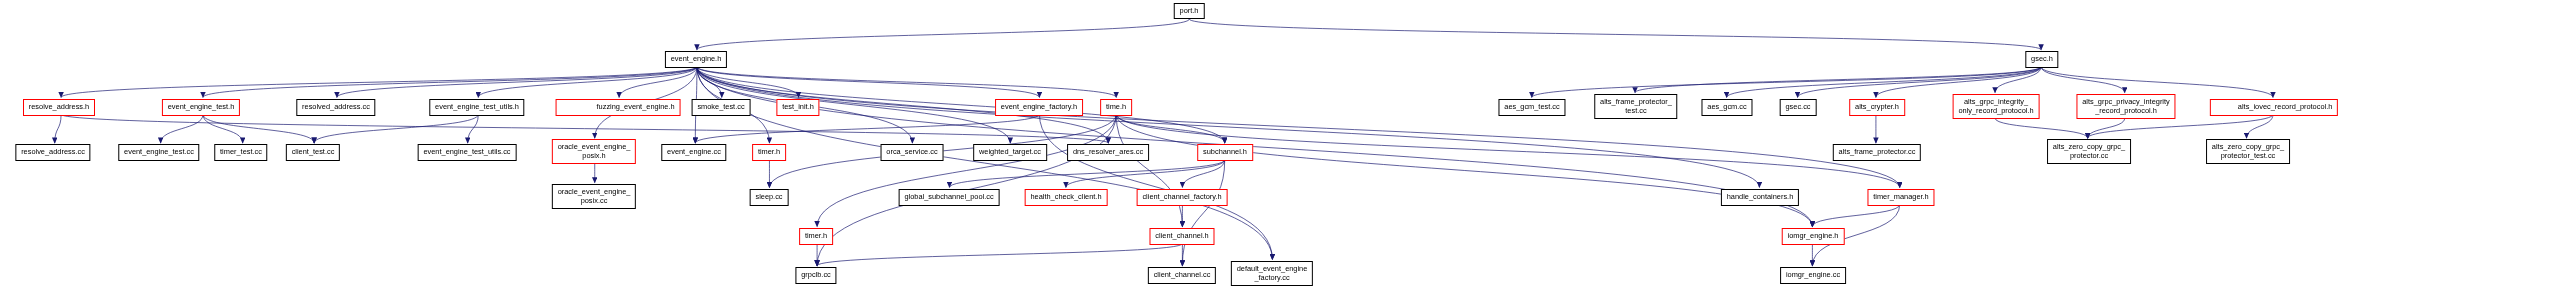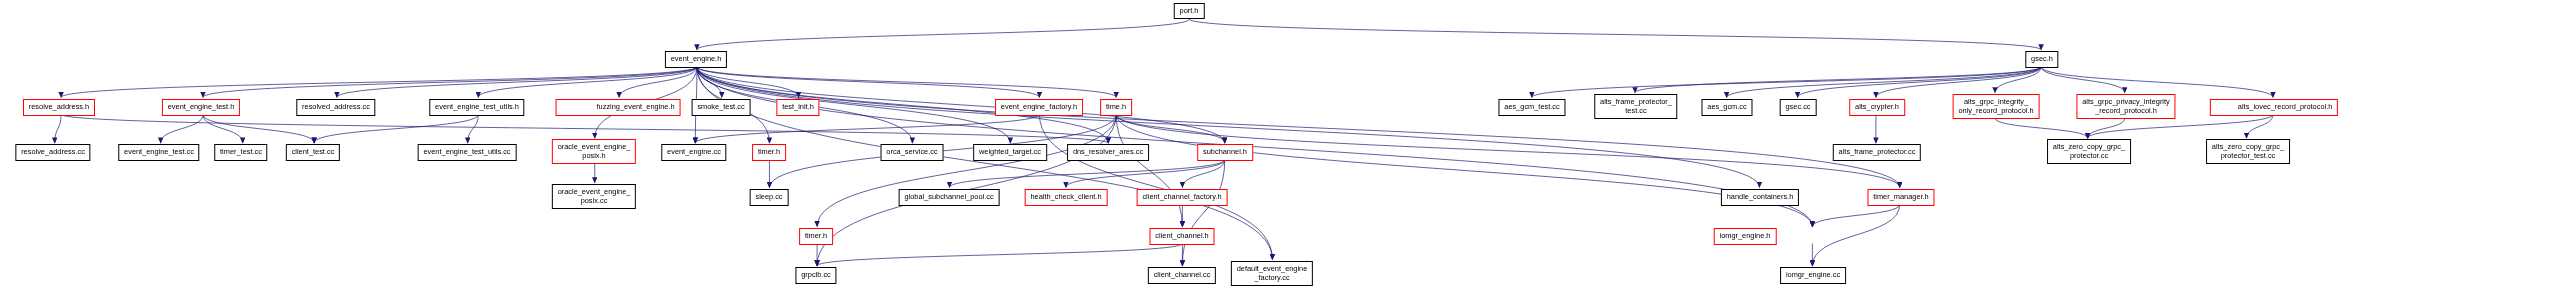--- a/index.html
+++ b/index.html
@@ -149,20 +149,20 @@
     <div class="node" style="left: 594px; top: 184px;">oracle_event_engine_
 posix.cc</div>
     <div class="node" style="left: 769px; top: 189px;">sleep.cc</div>
     <div class="node" style="left: 949px; top: 189px;">global_subchannel_pool.cc</div>
     <div class="node red" style="left: 1066px; top: 189px;">health_check_client.h</div>
     <div class="node red" style="left: 1182px; top: 189px;">client_channel_factory.h</div>
     <div class="node" style="left: 1760px; top: 189px;">handle_containers.h</div>
     <div class="node red" style="left: 1901px; top: 189px;">timer_manager.h</div>
     <div class="node red" style="left: 816px; top: 228px;">timer.h</div>
     <div class="node red" style="left: 1182px; top: 228px;">client_channel.h</div>
-    <div class="node red" style="left: 1745px; top: 228px;">iomgr_engine.h</div>
+    <div class="node red" style="left: 1813px; top: 228px;">iomgr_engine.h</div>
     <div class="node" style="left: 816px; top: 267px;">grpclb.cc</div>
     <div class="node" style="left: 1182px; top: 267px;">client_channel.cc</div>
     <div class="node" style="left: 1272px; top: 261px;">default_event_engine
 _factory.cc</div>
     <div class="node" style="left: 1813px; top: 267px;">iomgr_engine.cc</div>
   </div>
 
 
 </body></html>

